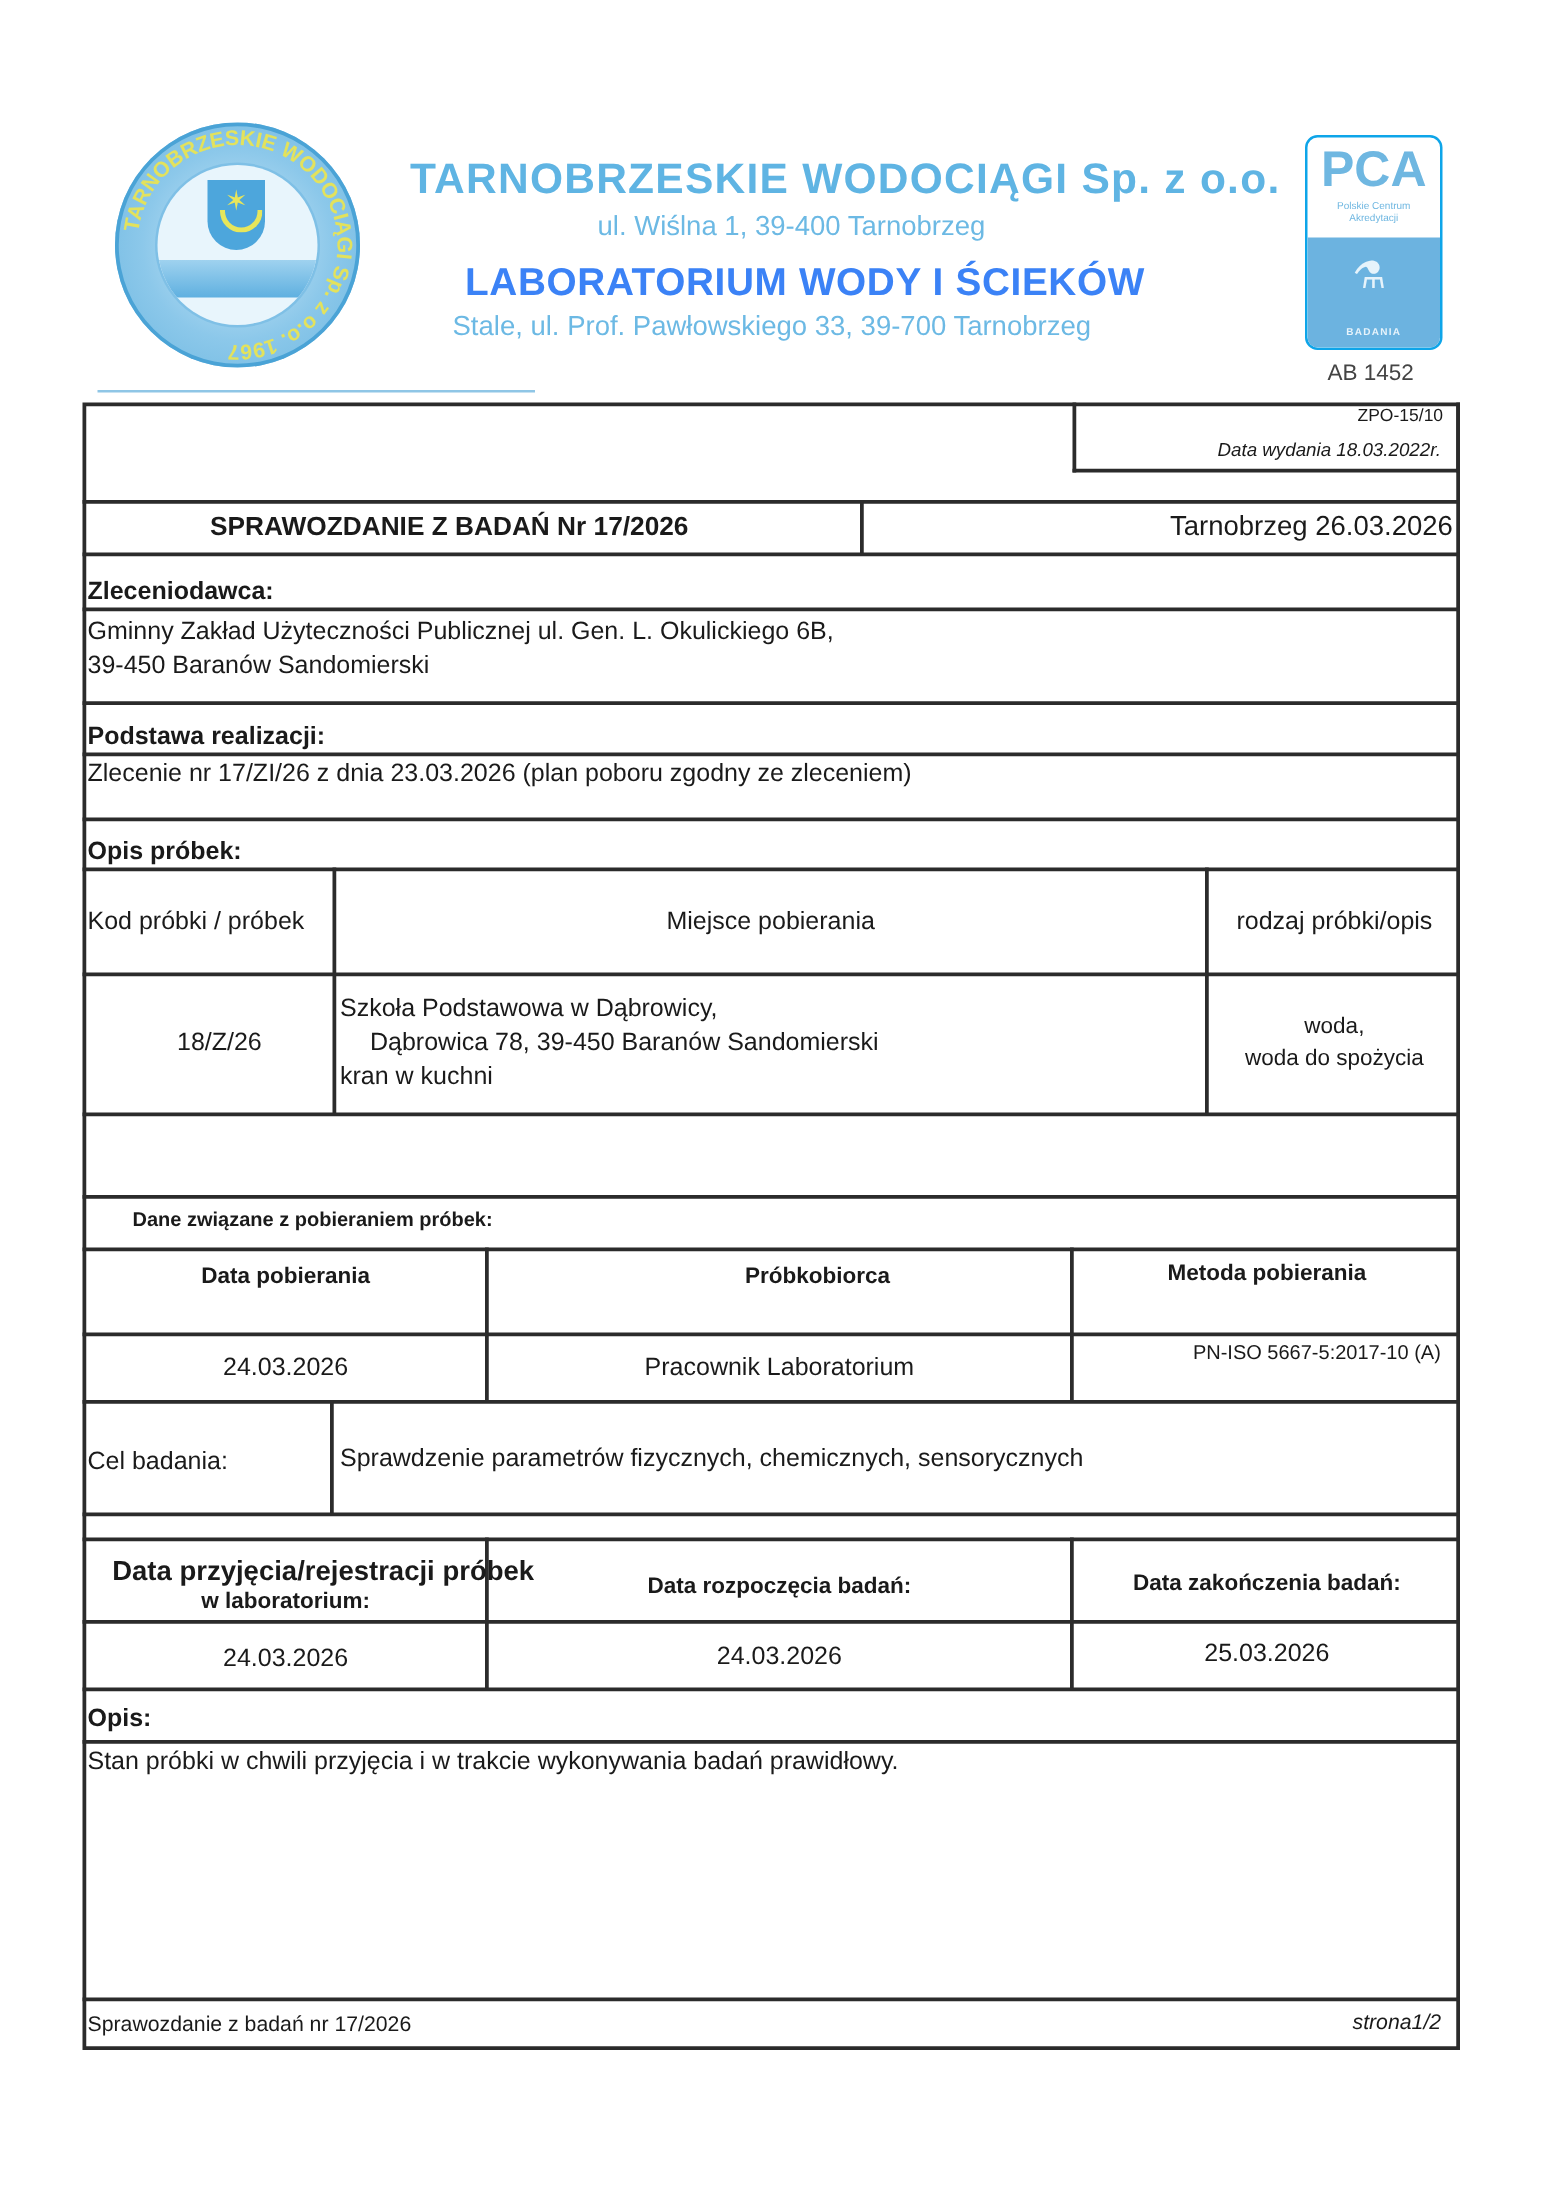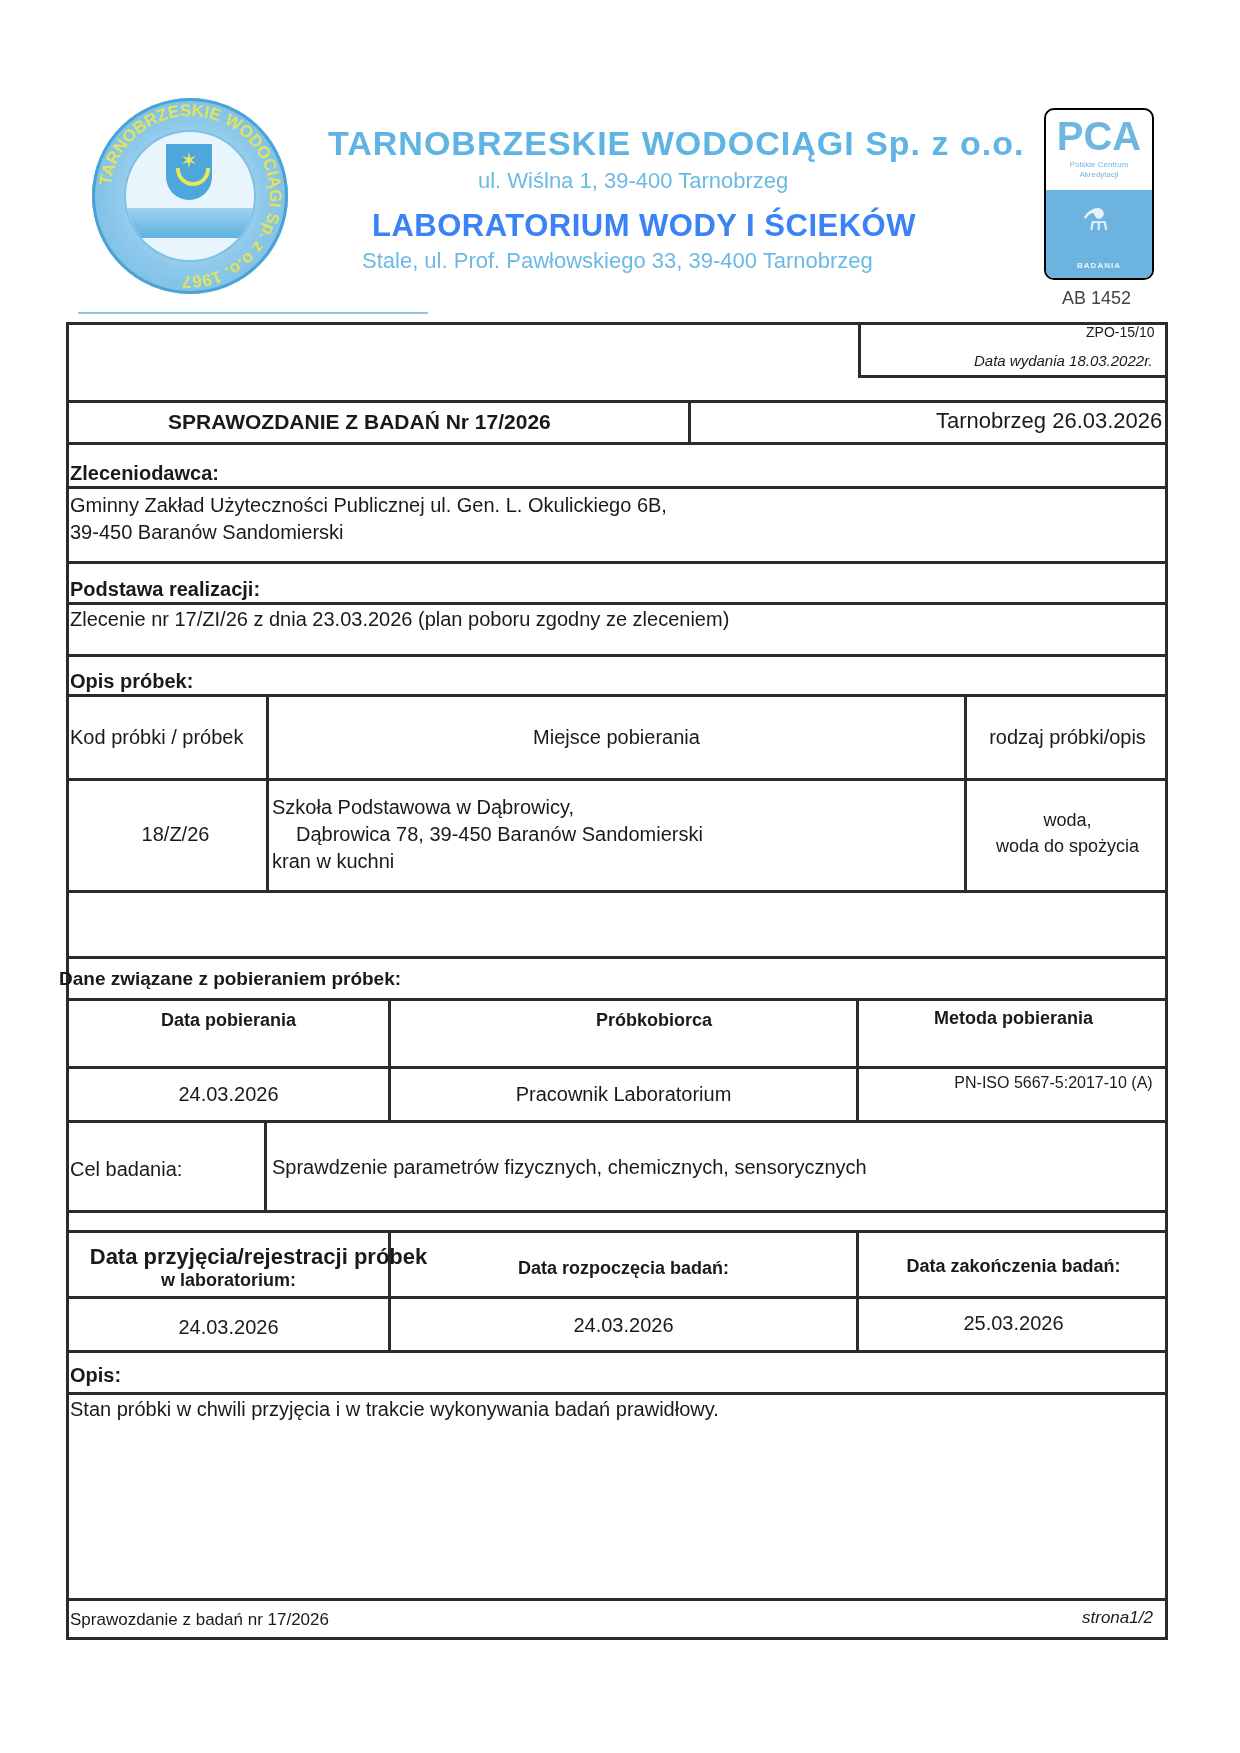--- a/index.html
+++ b/index.html
@@ -16,21 +16,21 @@
   .shield .star { position: absolute; left: 0; right: 0; top: 4px; text-align: center; color: #e8e65a; font-size: 22px; }
   .shield .moon { position: absolute; left: 10px; top: 24px; width: 26px; height: 14px; border: 4px solid #e8e65a;
                   border-top: none; border-radius: 0 0 18px 18px; }
   .waves { position: absolute; left: 0; right: 0; top: 76px; height: 30px;
            background: linear-gradient(180deg, #9fd2ef 0%, #5fb0e0 100%); }
   .logo-ring-text { position: absolute; left: 0; top: 0; width: 196px; height: 196px; }
   .hdr-company { left: 328px; top: 124px; font-size: 34px; font-weight: bold; letter-spacing: 1px; color: #5fb4e3; }
   .hdr-addr1 { left: 478px; top: 168px; font-size: 22px; color: #6cb9e4; }
   .hdr-lab { left: 372px; top: 208px; font-size: 31px; font-weight: bold; color: #3b82f6; letter-spacing: 0.5px; }
   .hdr-addr2 { left: 362px; top: 248px; font-size: 22px; color: #6cb9e4; }
-  .pca { left: 1044px; top: 108px; width: 106px; height: 168px; border: 2px solid #000000; border-radius: 10px;
+  .pca { left: 1044px; top: 108px; width: 106px; height: 168px; border: 2px solid #0ea5e9; border-radius: 10px;
          background: #ffffff; overflow: hidden; }
   .pca-title { position: absolute; left: 0; right: 0; top: 4px; text-align: center; font-size: 40px; font-weight: bold; color: #6fb7e1; }
   .pca-sub { position: absolute; left: 0; right: 0; top: 50px; text-align: center; font-size: 8px; color: #6fb7e1; line-height: 10px; }
   .pca-blue { position: absolute; left: 0; right: 0; top: 80px; bottom: 0; background: #6cb3e0; }
   .pca-flask { position: absolute; left: 36px; top: 12px; font-size: 30px; color: #e6f3fb; }
   .pca-badania { position: absolute; left: 0; right: 0; bottom: 8px; text-align: center; font-size: 8px; font-weight: bold; color: #e6f3fb; letter-spacing: 1px; }
   .pca-ab { left: 1062px; top: 288px; font-size: 18px; color: #444; }
   .blue-rule { left: 78px; top: 312px; width: 350px; height: 2px; background: #8fc6e6; }
 
   .frame { left: 66px; top: 322px; width: 1102px; height: 1318px; border: 3px solid #2b2b2b; box-sizing: border-box; }
@@ -58,21 +58,21 @@
       </defs>
     <text font-family="Liberation Sans, sans-serif" font-size="17" font-weight="bold" fill="#e3e25c">
       <textPath href="#ring" startOffset="2%">TARNOBRZESKIE WODOCIĄGI Sp. z o.o. 1967</textPath>
     </text>
   </svg>
 </div>
 
 <div class="abs hdr-company">TARNOBRZESKIE WODOCIĄGI Sp. z o.o.</div>
 <div class="abs hdr-addr1">ul. Wiślna 1, 39-400 Tarnobrzeg</div>
 <div class="abs hdr-lab">LABORATORIUM WODY I ŚCIEKÓW</div>
-<div class="abs hdr-addr2">Stale, ul. Prof. Pawłowskiego 33, 39-400 Tarnobrzeg</div>
+<div class="abs hdr-addr2">Stale, ul. Prof. Pawłowskiego 33, 39-700 Tarnobrzeg</div>
 
 <div class="abs pca">
   <div class="pca-title">PCA</div>
   <div class="pca-sub">
     <div>Polskie Centrum</div>
     <div>Akredytacji</div>
   </div>
   <div class="pca-blue">
     <div class="pca-flask">⚗</div>
     <div class="pca-badania">BADANIA</div>
@@ -116,21 +116,21 @@
 <div class="abs t c" style="left:77px; width:197px; top:823px; font-size:20px;">18/Z/26</div>
 <div class="abs t" style="left:272px; top:796px; font-size:20px;">Szkoła Podstawowa w Dąbrowicy,</div>
 <div class="abs t" style="left:272px; top:823px; font-size:20px;margin-left:24px;">Dąbrowica 78, 39-450 Baranów Sandomierski</div>
 <div class="abs t" style="left:272px; top:850px; font-size:20px;">kran w kuchni</div>
 <div class="abs t c" style="left:967px; width:201px; top:810px; font-size:18px;">woda,</div>
 <div class="abs t c" style="left:967px; width:201px; top:836px; font-size:18px;">woda do spożycia</div>
 <div class="abs hline" style="left:66px; top:890px; width:1102px;"></div>
 
 <div class="abs hline" style="left:66px; top:956px; width:1102px;"></div>
 
-<div class="abs t b" style="left:59px; top:968px; font-size:19px;">Dane związane z pobieraniem próbek:</div>
+<div class="abs t b" style="left:70px; top:968px; font-size:16px;padding-left:36px;">Dane związane z pobieraniem próbek:</div>
 <div class="abs hline" style="left:66px; top:998px; width:1102px;"></div>
 <div class="abs vline" style="left:388px; top:998px; height:124px;"></div>
 <div class="abs vline" style="left:856px; top:998px; height:124px;"></div>
 <div class="abs t b c" style="left:69px; width:319px; top:1010px; font-size:18px;">Data pobierania</div>
 <div class="abs t b c" style="left:391px; width:526px; top:1010px; font-size:18px;">Próbkobiorca</div>
 <div class="abs t b c" style="left:859px; width:309px; top:1008px; font-size:18px;">Metoda pobierania</div>
 <div class="abs hline" style="left:66px; top:1066px; width:1102px;"></div>
 <div class="abs t c" style="left:69px; width:319px; top:1083px; font-size:20px;">24.03.2026</div>
 <div class="abs t c" style="left:391px; width:465px; top:1083px; font-size:20px;">Pracownik Laboratorium</div>
 <div class="abs t c" style="left:859px; width:309px; top:1074px; font-size:16px;padding-left:40px;">PN-ISO 5667-5:2017-10 (A)</div>

